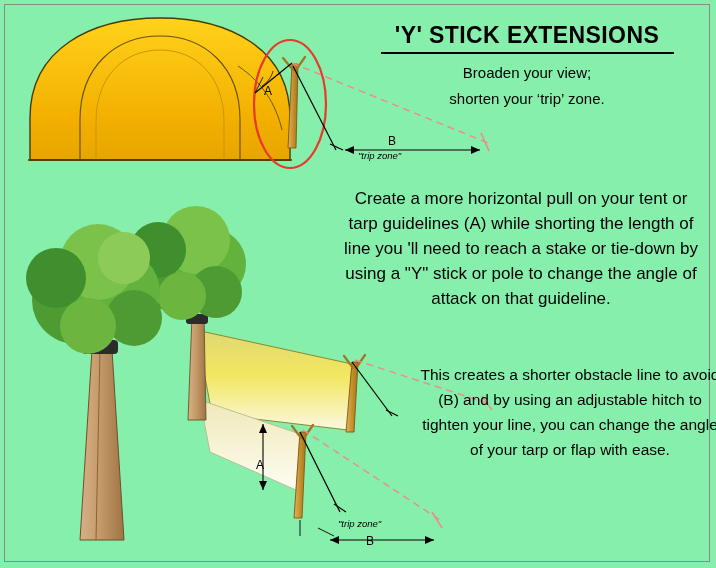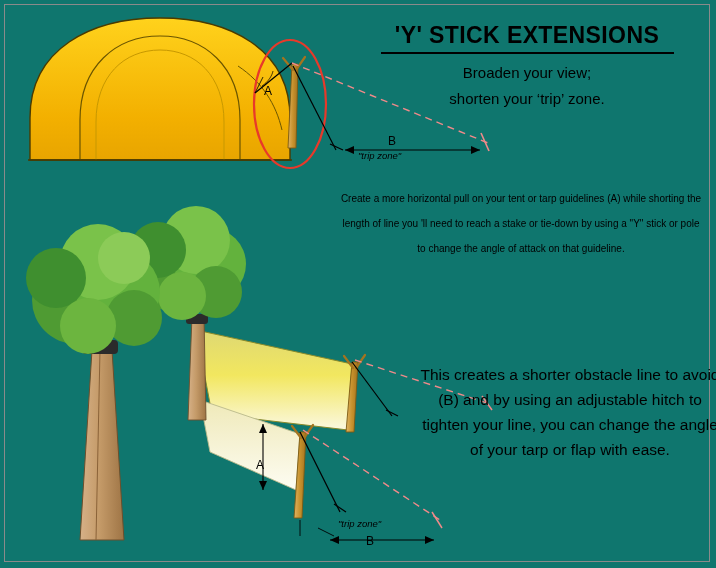--- a/index.html
+++ b/index.html
@@ -7,21 +7,21 @@
     padding: 0;
     background: #ffffff;
   }
   body {
     font-family: "Liberation Sans", sans-serif;
   }
   #page {
     position: relative;
     width: 716px;
     height: 568px;
-    background: #0f766e;
+    background: #86efac;
     overflow: hidden;
   }
   #border-frame {
     position: absolute;
     left: 4px;
     top: 4px;
     width: 706px;
     height: 558px;
     border: 1px solid #8a8a8a;
     box-sizing: border-box;
@@ -59,21 +59,21 @@
     width: 350px;
     text-align: center;
     font-size: 15px;
     line-height: 26px;
   }
   #para1 {
     left: 340px;
     top: 186px;
     width: 362px;
     text-align: center;
-    font-size: 10px;
+    font-size: 17px;
     line-height: 25px;
   }
   #para2 {
     left: 396px;
     top: 362px;
     width: 306px;
     text-align: center;
     font-size: 15.5px;
     line-height: 25px;
     margin-left: 21px;

